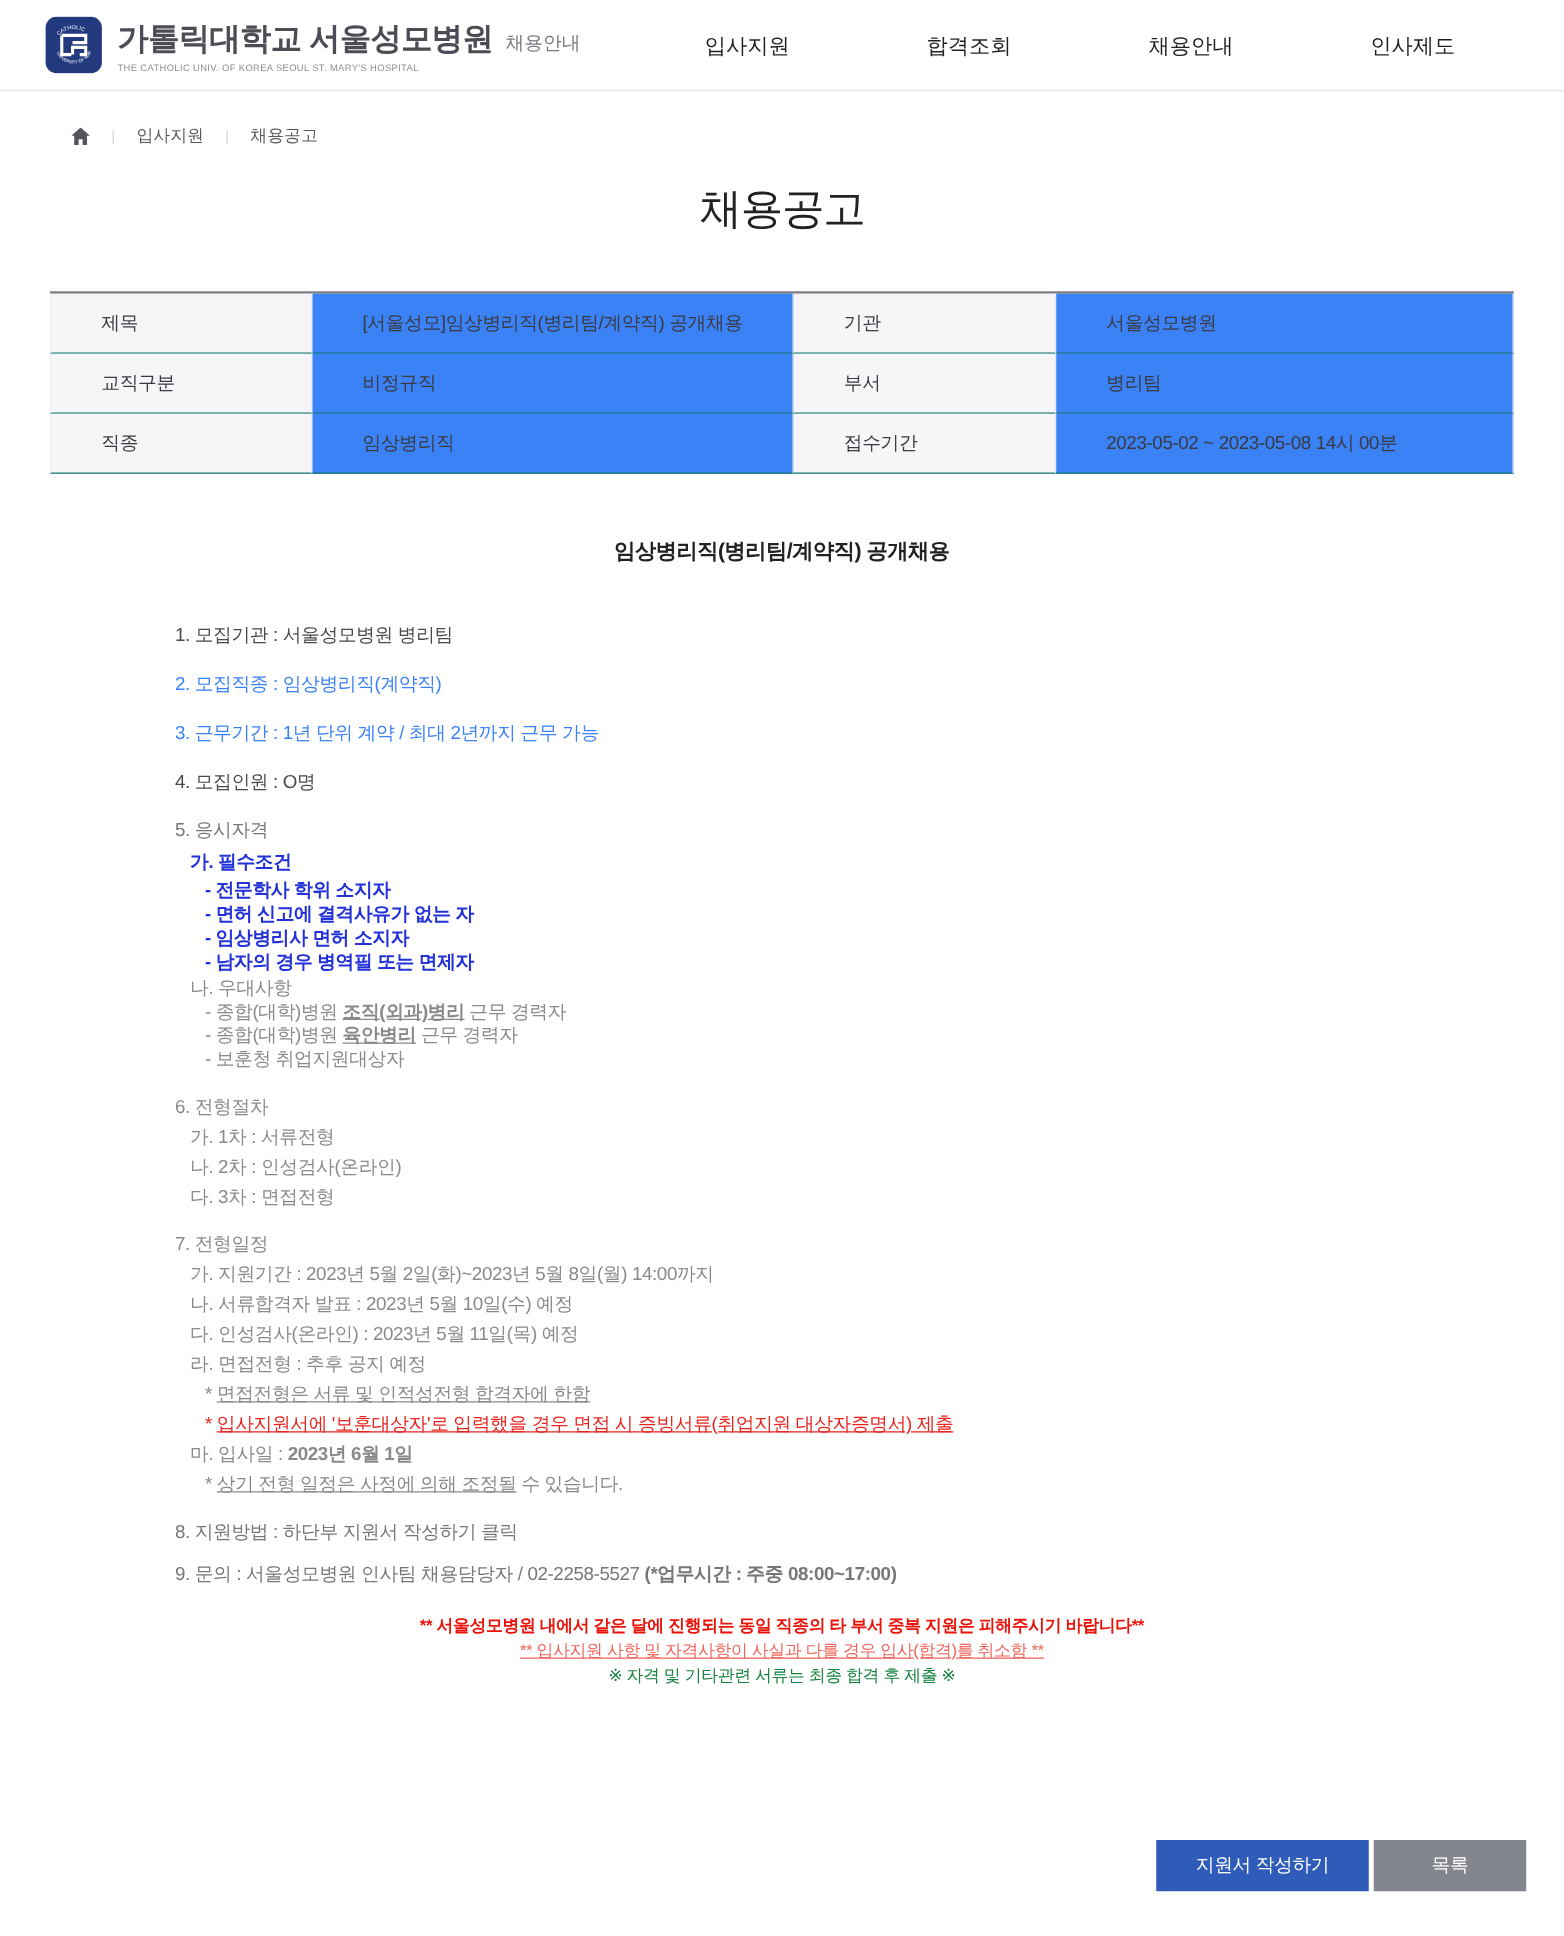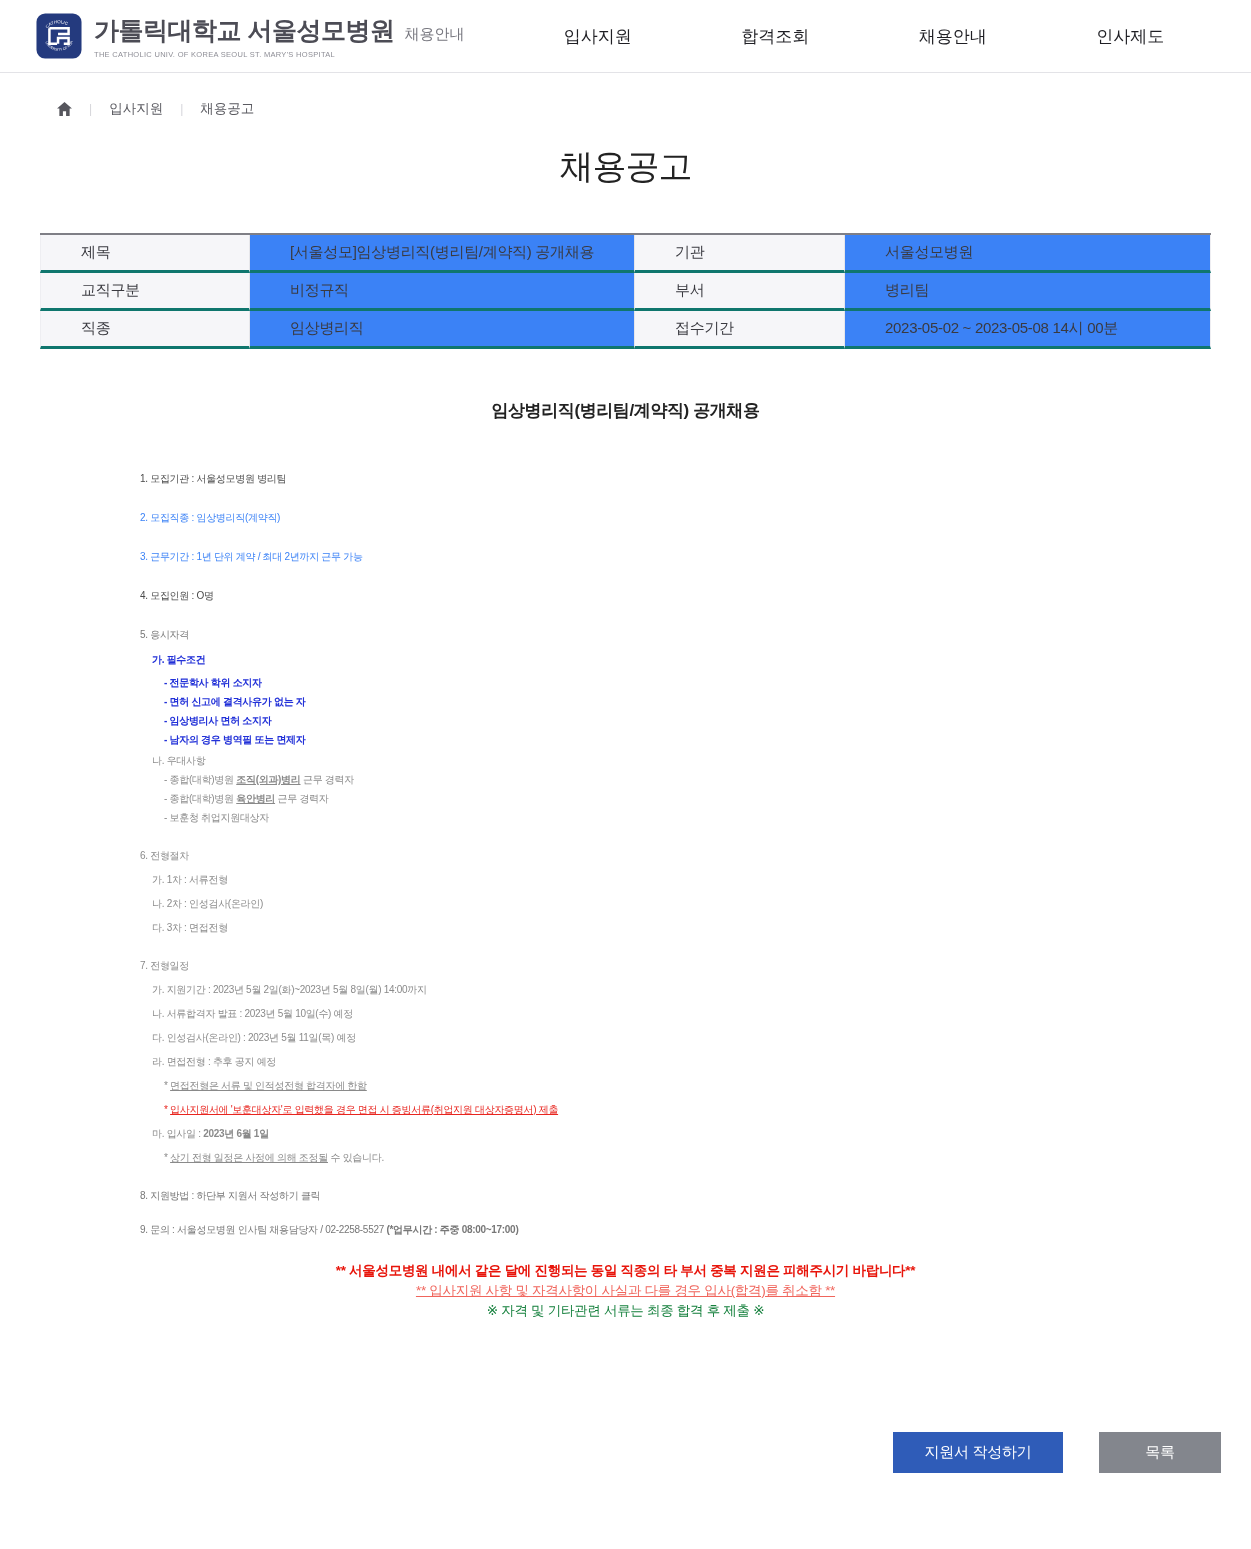--- a/index.html
+++ b/index.html
@@ -28,30 +28,30 @@
 
   
   .page-title { text-align:center; font-size:34px; font-weight:500; color:#222; letter-spacing:-1px; margin-top:26px; }
 
   
   .info-table {
     margin: 43px 40px 0 40px;
     display:grid; grid-template-columns: 210px 385px 210px 1fr;
     border-top: 2px solid #7f7f86;
   }
-  .cell { height:38px; display:flex; align-items:center; font-size:15px; color:#3a3a40; border-bottom:3px solid #0f766e; letter-spacing:-0.3px; }
+  .cell { height:48px; display:flex; align-items:center; font-size:15px; color:#3a3a40; border-bottom:1px solid #0f766e; letter-spacing:-0.3px; }
   .cell.lab { background:#f6f6f9; padding-left:40px; border-right:1px solid #e6e6ea; }
   .cell.lab.first { border-left:1px solid #eeeef2; }
   .cell.val { background:#3b82f6; padding-left:40px; }
   .cell.val.left { border-right:1px solid #e6e6ea; }
   .cell.val.last { border-right:1px solid #eeeef2; }
 
   
   .doc-heading { text-align:center; font-size:17px; font-weight:700; color:#222; margin-top:50px; letter-spacing:-0.4px; }
-  .doc { padding-left:140px; margin-top:47px; font-size:10px; line-height:19px; color:#777; letter-spacing:-0.3px; }
+  .doc { padding-left:140px; margin-top:47px; font-size:15px; line-height:19px; color:#777; letter-spacing:-0.3px; }
   .doc .mt38 { margin-top:19px; }
   .doc .mt39 { margin-top:20px; }
   .dark  { color:#4a4a4a; }
   .muted { color:#3b82f6; }
   .gray  { color:#8a8a8a; }
   .ind1 { padding-left:12px; }
   .blue { color:#2231d8; font-weight:700; }
   .sub6 { margin-top:5px; }
   .emph { font-weight:700; text-decoration:underline; }
   .u { text-decoration:underline; }
@@ -59,21 +59,21 @@
   .rednote { color:#e8251f; }
   .rednote .u { text-decoration:underline; }
 
   
   .notices { text-align:center; margin-top:22px; font-size:13.5px; line-height:20px; letter-spacing:-0.3px; }
   .notice-strong { color:#e8140a; font-weight:700; }
   .notice-soft { color:#f0655c;text-decoration:underline; }
   .notice-plain { color:#15803d; }
 
   
-  .footer-actions { position:absolute; top:1432px; right:30px; display:flex; gap:36px; }
+  .footer-actions { position:absolute; top:1472px; right:30px; display:flex; gap:4px; }
   .footer-actions button { height:41px; border:none; color:#fff; font-size:15px; font-family:inherit; cursor:pointer; letter-spacing:-0.3px; }
   .btn-apply { width:170px; background:#2f5cb8; }
   .btn-list  { width:122px; background:#83868d; }
 </style>
 </head>
 <body>
 
 <header class="topbar">
   <div class="logo">
     <svg width="46" height="46" viewBox="0 0 48 48">

